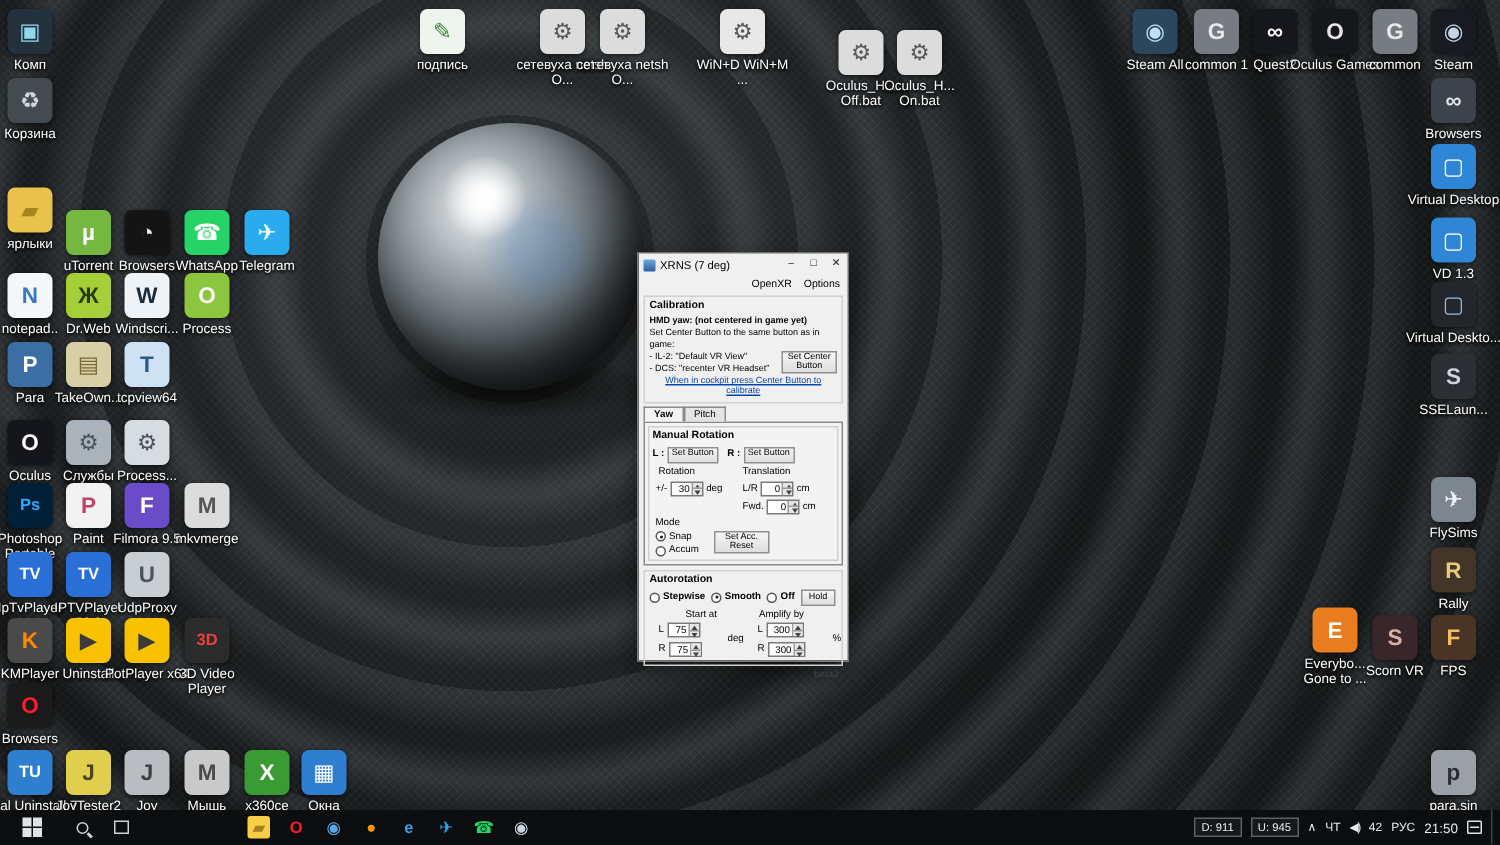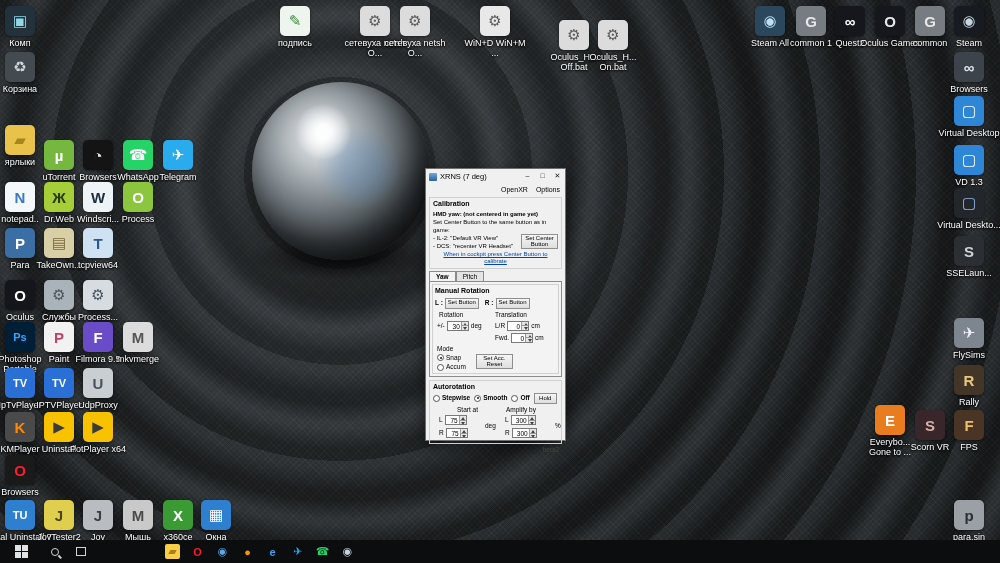--- a/index.html
+++ b/index.html
@@ -224,20 +224,24 @@
         <div class="dicon-label">WhatsApp</div>
       </div>
       <div class="dicon" style="left: 106px; top: 182px;">
         <div class="dicon-img" style="background: rgb(140, 198, 63); color: rgb(255, 255, 255);">O</div>
         <div class="dicon-label">Process</div>
       </div>
       <div class="dicon" style="left: 106px; top: 322px;">
         <div class="dicon-img" style="background: rgb(220, 220, 220); color: rgb(85, 85, 85);">M</div>
         <div class="dicon-label">mkvmerge</div>
       </div>
+      <div class="dicon" style="left: 106px; top: 412px;">
+        <div class="dicon-img" style="background: rgb(43, 43, 43); color: rgb(232, 64, 64); font-size: 11px;">3D</div>
+        <div class="dicon-label">3D Video Player</div>
+      </div>
       <div class="dicon" style="left: 106px; top: 500px;">
         <div class="dicon-img" style="background: rgb(201, 201, 201); color: rgb(74, 74, 74);">M</div>
         <div class="dicon-label">Мышь</div>
       </div>
       <div class="dicon" style="left: 146px; top: 140px;">
         <div class="dicon-img" style="background: rgb(42, 171, 238); color: rgb(255, 255, 255);">✈</div>
         <div class="dicon-label">Telegram</div>
       </div>
       <div class="dicon" style="left: 146px; top: 500px;">
         <div class="dicon-img" style="background: rgb(58, 155, 53); color: rgb(255, 255, 255);">X</div>
@@ -542,13 +546,25 @@
         <span style="color: rgb(42, 171, 238);">✈</span>
       </div>
       <div class="tb-app">
         <span style="color: rgb(37, 211, 102);">☎</span>
       </div>
       <div class="tb-app">
         <span style="color: rgb(199, 213, 224);">◉</span>
       </div>
     </div>
   <div class="tb-spacer"></div>
+  <div class="tray">
+    <span class="net-box">D: 911</span>
+    <span class="net-box">U: 945</span>
+    <span class="tray-txt">∧</span>
+    <span class="tray-txt">ЧТ</span>
+    <span class="tray-txt" style="letter-spacing:-1px">◀)</span>
+    <span class="tray-txt">42</span>
+    <span class="tray-txt">РУС</span>
+    <span class="clock">21:50</span>
+    <span class="notif-ico"></span>
+    <span class="show-desktop"></span>
+  </div>
 </div>
 
 </body></html>

